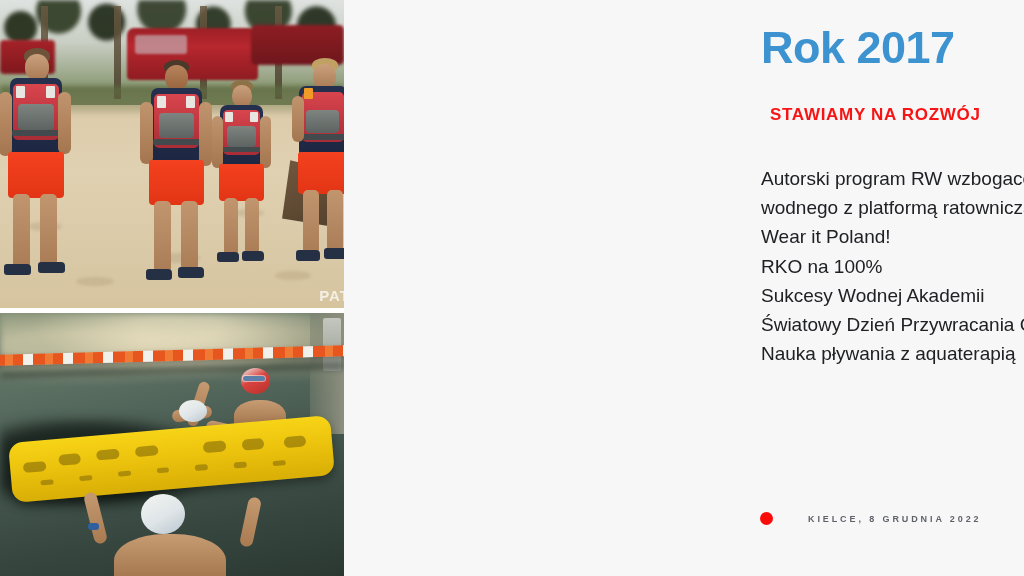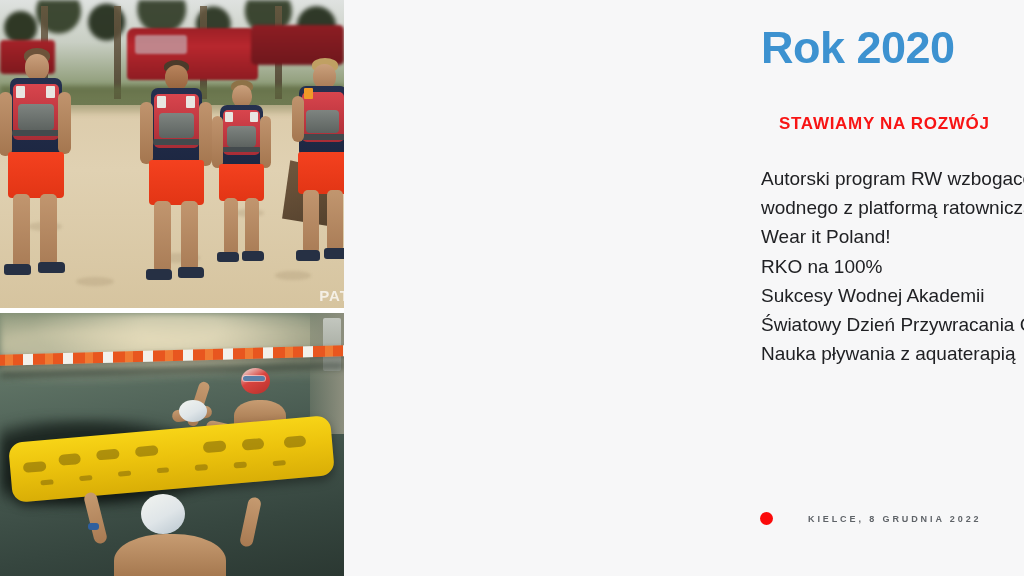--- a/index.html
+++ b/index.html
@@ -247,21 +247,21 @@
     font-size: 45px;
     font-weight: 700;
     letter-spacing: -0.5px;
     color: #3d92d0;
     line-height: 1.08;
     white-space: nowrap;
   }
   .subtitle {
     position: absolute;
     left: 418px; top: 97px;
-    margin: 17px;
+    margin: 8px;
     font-size: 17px;
     font-weight: 700;
     letter-spacing: .7px;
     color: #f81414;
     white-space: nowrap;
   }
   .body-list {
     position: absolute;
     left: 417px; top: 164px;
     margin: 0; padding: 0;
@@ -433,21 +433,21 @@
         <div class="skin" style="left:71%;top:70%;width:13px;height:50px;border-radius:7px;transform:rotate(12deg)"></div>
         <div class="shoulders" style="left:33%;top:84%;width:112px;height:58px"></div>
         <div class="swimmer-head cap-white" style="left:41%;top:69%;width:44px;height:40px"></div>
         <div class="skin" style="left:25.5%;top:80%;width:11px;height:7px;border-radius:3px;background:#2f5f9e"></div>
       </div>
     </div>
   </div>
 
   <div class="content">
 
-    <h1 class="title">Rok 2020</h1>
+    <h1 class="title">Rok 2017</h1>
 
     <h2 class="subtitle">STAWIAMY NA ROZWÓJ</h2>
 
     <ul class="body-list">
       <li>Autorski program RW wzbogacony o asystenta skutera</li>
       <li>wodnego z platformą ratowniczą</li>
       <li>Wear it Poland!</li>
       <li>RKO na 100%</li>
       <li>Sukcesy Wodnej Akademii</li>
       <li>Światowy Dzień Przywracania Czynności Serca</li>

